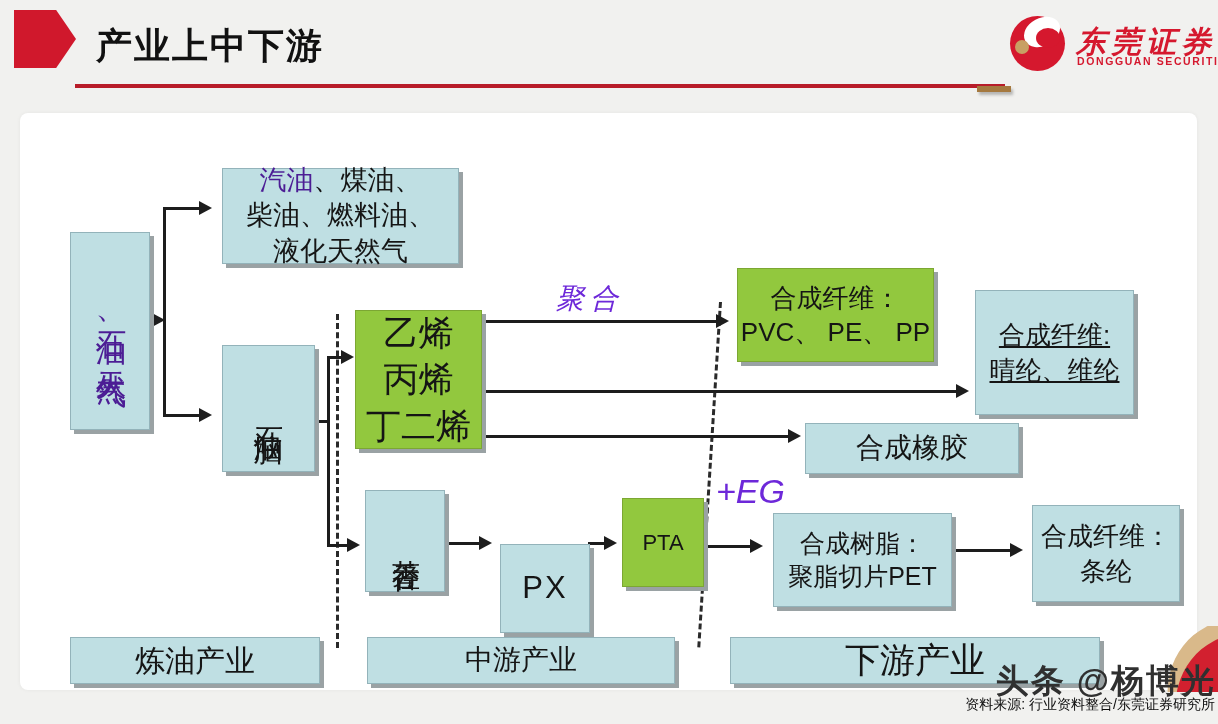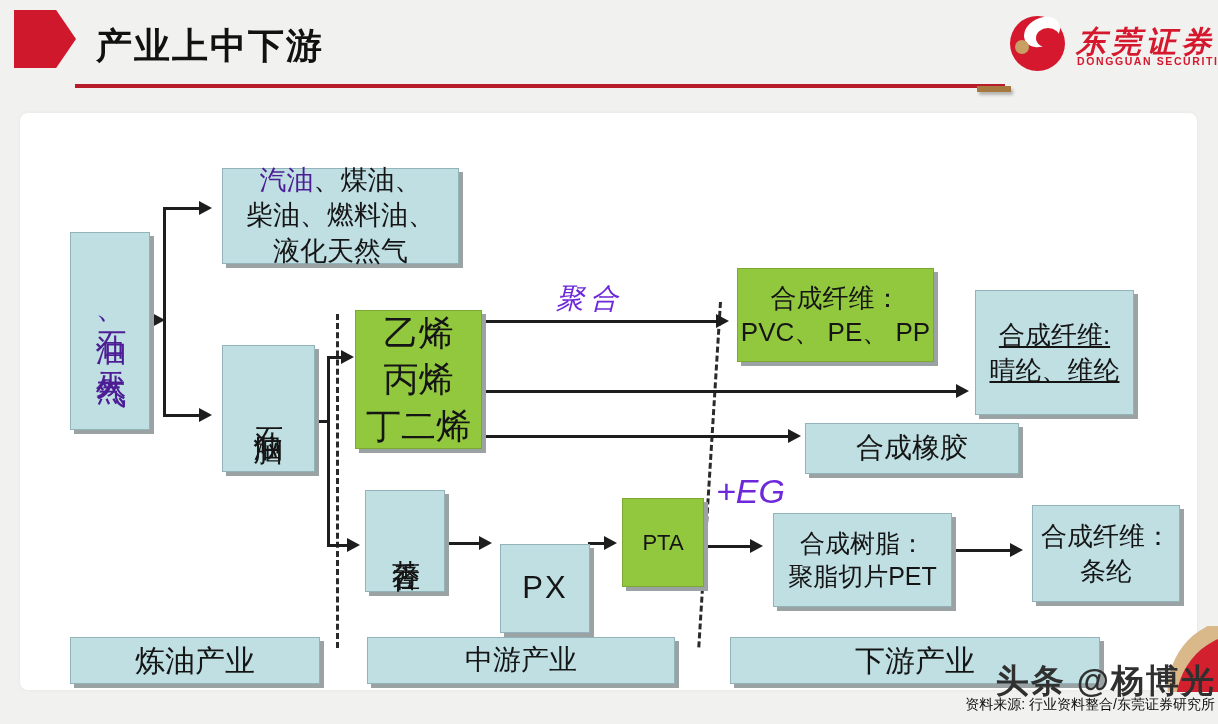--- a/index.html
+++ b/index.html
@@ -40,21 +40,21 @@
   .b-pvc{left:737px;top:268px;width:195px;height:92px;font-size:26px;}
   .b-acrylic{left:975px;top:290px;width:157px;height:123px;font-size:26px;text-decoration:underline;}
   .b-rubber{left:805px;top:423px;width:212px;height:49px;font-size:28px;}
   .b-aromatics{left:365px;top:490px;width:78px;height:100px;font-size:28px;}
   .b-px{left:500px;top:498px;width:88px;height:87px;font-size:31px;letter-spacing:2px;margin-top:46px;}
   .b-pta{left:622px;top:498px;width:80px;height:87px;font-size:22px;}
   .b-resin{left:773px;top:513px;width:177px;height:92px;font-size:25px;}
   .b-tiao{left:1032px;top:505px;width:146px;height:95px;font-size:26px;}
   .b-stage1{left:70px;top:637px;width:248px;height:45px;font-size:30px;}
   .b-stage2{left:367px;top:637px;width:306px;height:45px;font-size:28px;}
-  .b-stage3{left:730px;top:637px;width:368px;height:45px;font-size:30px;}
+  .b-stage3{left:730px;top:637px;width:368px;height:45px;font-size:35px;}
   
   .hline{position:absolute;height:3px;background:#1d1d1d;}
   .vline{position:absolute;width:3px;background:#1d1d1d;}
   .head{position:absolute;width:0;height:0;border-top:7px solid transparent;border-bottom:7px solid transparent;border-left:13px solid #1d1d1d;}
   .dash{position:absolute;width:0;border-left:3px dashed #2a2a2a;}
   .d1{left:336px;top:314px;height:334px;}
   .d2{left:719px;top:302px;height:346px;transform-origin:top center;transform:rotate(3.6deg);}
   .edge-label{position:absolute;font-size:28px;color:#6d28d9;font-style:italic;}
   .lbl-poly{left:556px;top:280px;letter-spacing:6px;}
   .lbl-eg{left:716px;top:472px;font-size:34px;}

